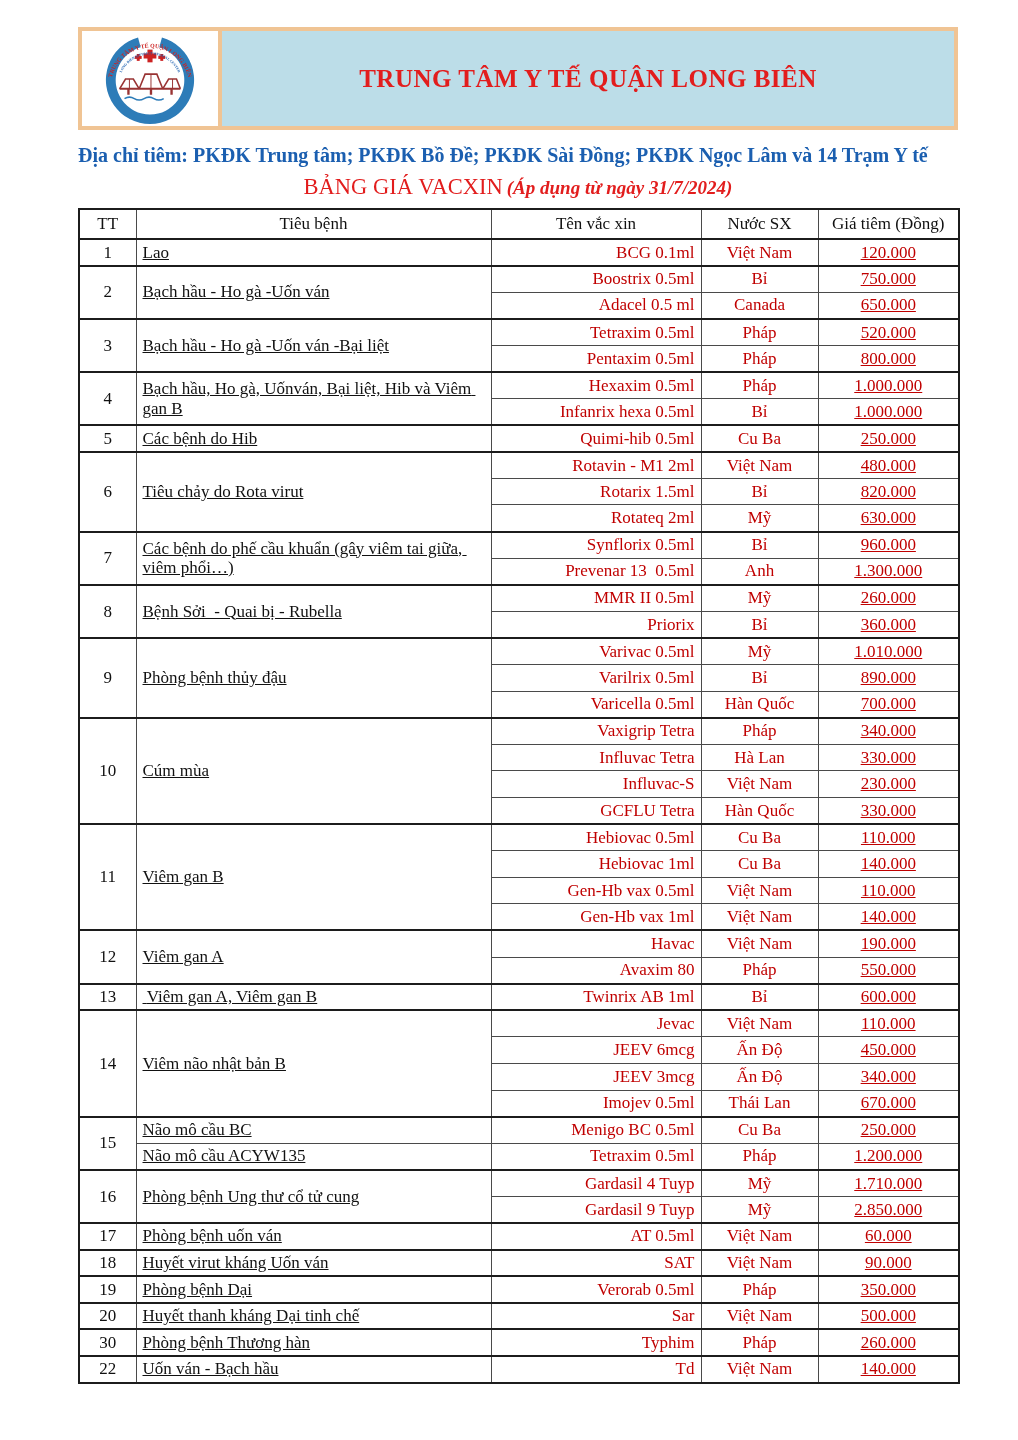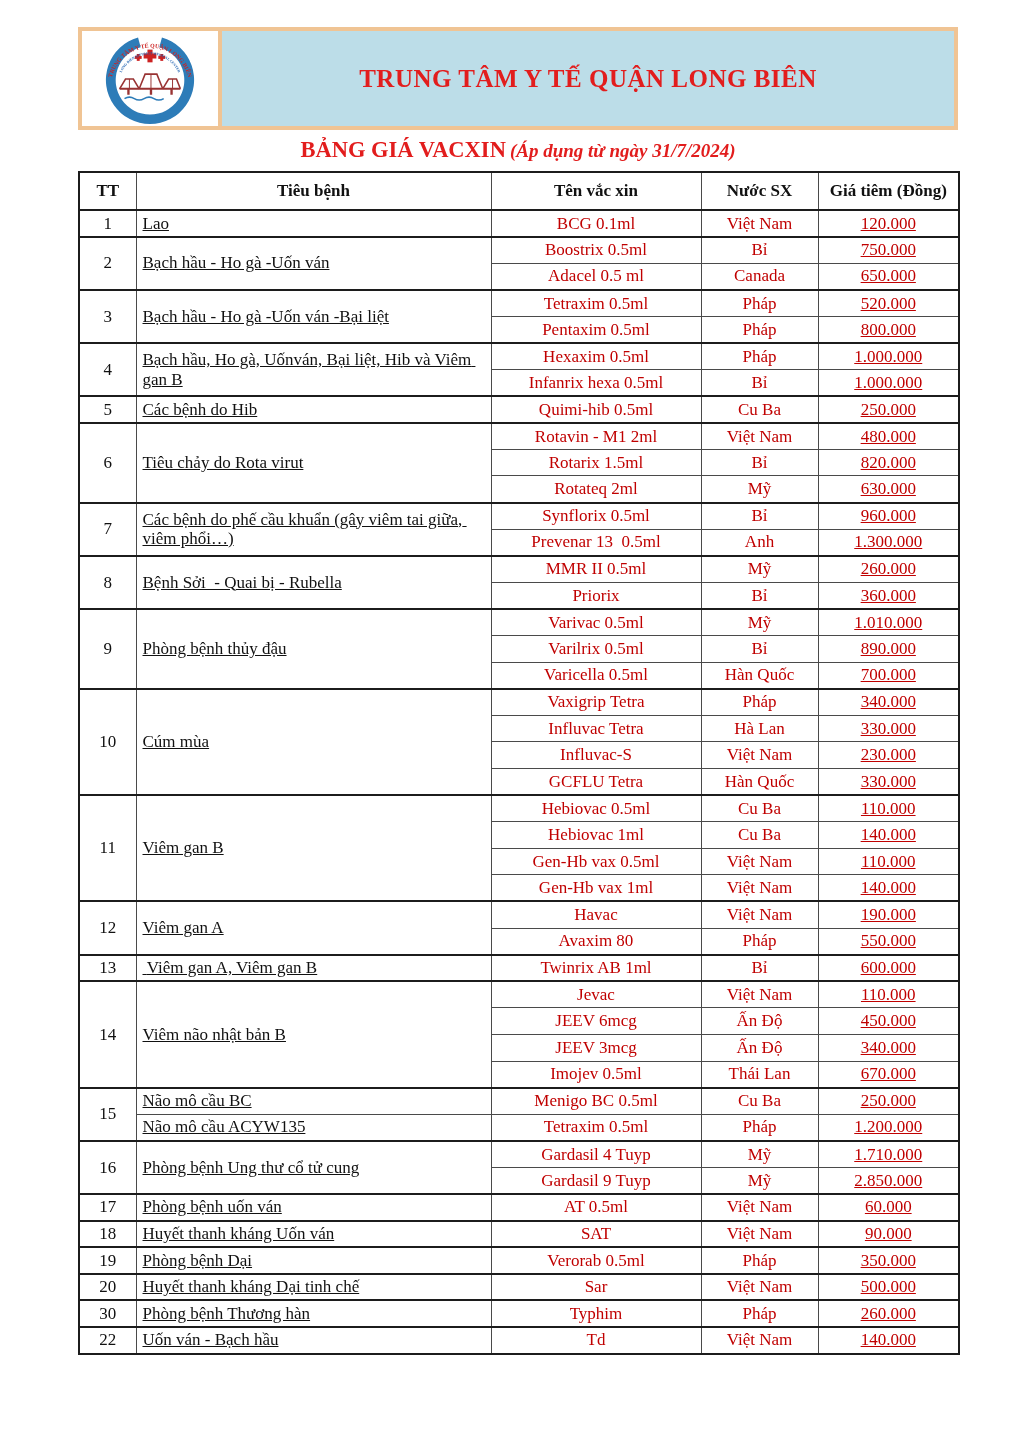--- a/index.html
+++ b/index.html
@@ -38,43 +38,43 @@
   }
 
   
   .address-line{
     margin-top:14px;width:880px;
     color:var(--address-blue);font-weight:bold;font-size:20px;
   }
   .price-title-line{
     margin-top:7px;width:880px;text-align:center;color:var(--title-red);
   }
-  .price-title-line .pt{font-weight:bold;font-size:22.5px;}
+  .price-title-line .pt{font-weight:normal;font-size:22.5px;}
   .price-title-line .ps{font-weight:bold;font-style:italic;font-size:19px;}
 
   
   table.price{
     margin-top:8px;width:880px;border-collapse:collapse;table-layout:fixed;
     border:2px solid var(--line-dark);
     font-size:17px;
   }
   table.price th{
     border:1px solid var(--line);border-bottom:2px solid var(--line-dark);
-    height:38px;font-size:17px;font-weight:bold;text-align:center;
+    height:30px;font-size:17px;font-weight:normal;text-align:center;
     padding:0 4px;color:var(--text-black);
   }
   table.price td{
     border:1px solid var(--line);
     height:26.6px;padding:0 6px;vertical-align:middle;
     line-height:1.15;
   }
   tr.group-start td{border-top:2px solid var(--line-dark);}
   td.col-tt{text-align:center;}
   td.col-disease{text-align:left;padding-left:14px;white-space:pre-wrap;text-decoration:underline;}
-  td.col-vaccine{text-align:center;padding-left:12px;color:var(--table-red);white-space:pre-wrap;}
+  td.col-vaccine{text-align:right;padding-left:12px;color:var(--table-red);white-space:pre-wrap;}
   td.col-country{text-align:center;color:var(--table-red);}
   td.col-price{text-align:center;color:var(--table-red);text-decoration:underline;}
 </style>
 </head>
 <body>
 
 <div class="page">
 
   <div class="top-banner">
     <div class="logo-box">
@@ -112,20 +112,21 @@
         <text font-size="3.6" font-weight="bold" fill="#1b5fb0" font-family="Liberation Serif, DejaVu Serif, serif">
           <textPath href="#arcInner" startOffset="50%" text-anchor="middle">LONG BIEN DISTRICT MEDICAL CENTER</textPath>
         </text>
       </svg>
     </div>
     <div class="banner-main">
       <div class="org-title">TRUNG TÂM Y TẾ QUẬN LONG BIÊN</div>
     </div>
   </div>
 
+  <div class="address-line">Địa chỉ tiêm: PKĐK Trung tâm; PKĐK Bồ Đề; PKĐK Sài Đồng; PKĐK Ngọc Lâm và 14 Trạm Y tế</div>
 
   <div class="price-title-line">
     <span class="pt">BẢNG GIÁ VACXIN</span>
     <span class="ps">(Áp dụng từ ngày 31/7/2024)</span>
   </div>
 
   <table class="price">
     <colgroup>
       <col style="width:57px">
       <col style="width:355px">
@@ -363,21 +364,21 @@
         </tr>
         <tr class="group-start">
           <td class="col-tt">17</td>
           <td class="col-disease">Phòng bệnh uốn ván</td>
           <td class="col-vaccine">AT 0.5ml</td>
           <td class="col-country">Việt Nam</td>
           <td class="col-price">60.000</td>
         </tr>
         <tr class="group-start">
           <td class="col-tt">18</td>
-          <td class="col-disease">Huyết thanh kháng Uốn ván</td>
+          <td class="col-disease">Huyết virut kháng Uốn ván</td>
           <td class="col-vaccine">SAT</td>
           <td class="col-country">Việt Nam</td>
           <td class="col-price">90.000</td>
         </tr>
         <tr class="group-start">
           <td class="col-tt">19</td>
           <td class="col-disease">Phòng bệnh Dại</td>
           <td class="col-vaccine">Verorab 0.5ml</td>
           <td class="col-country">Pháp</td>
           <td class="col-price">350.000</td>

